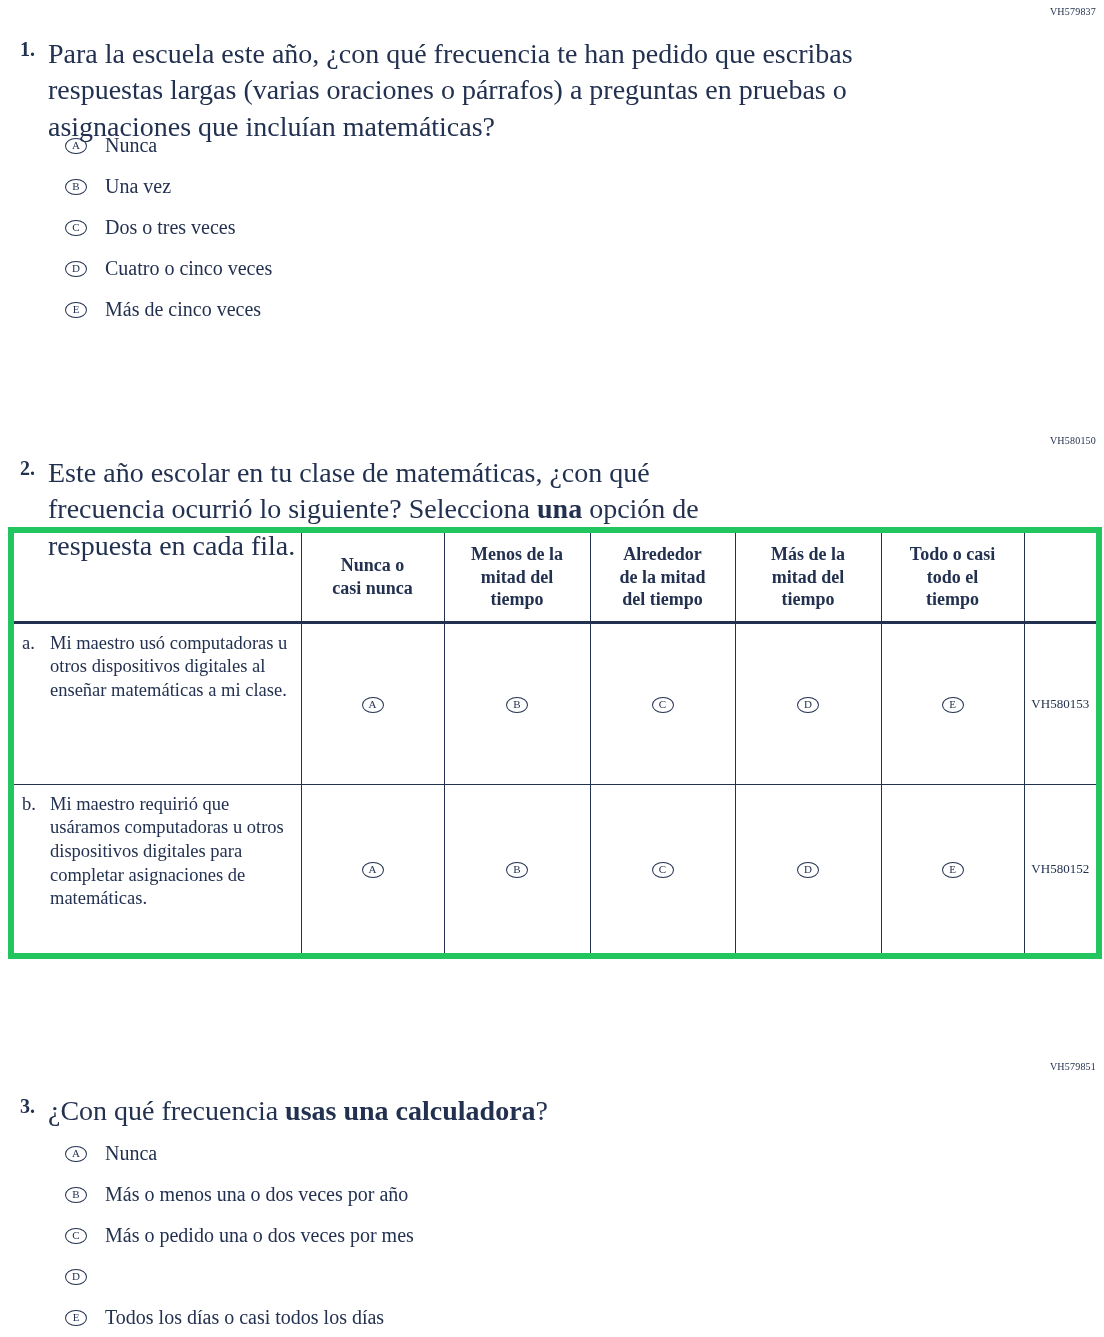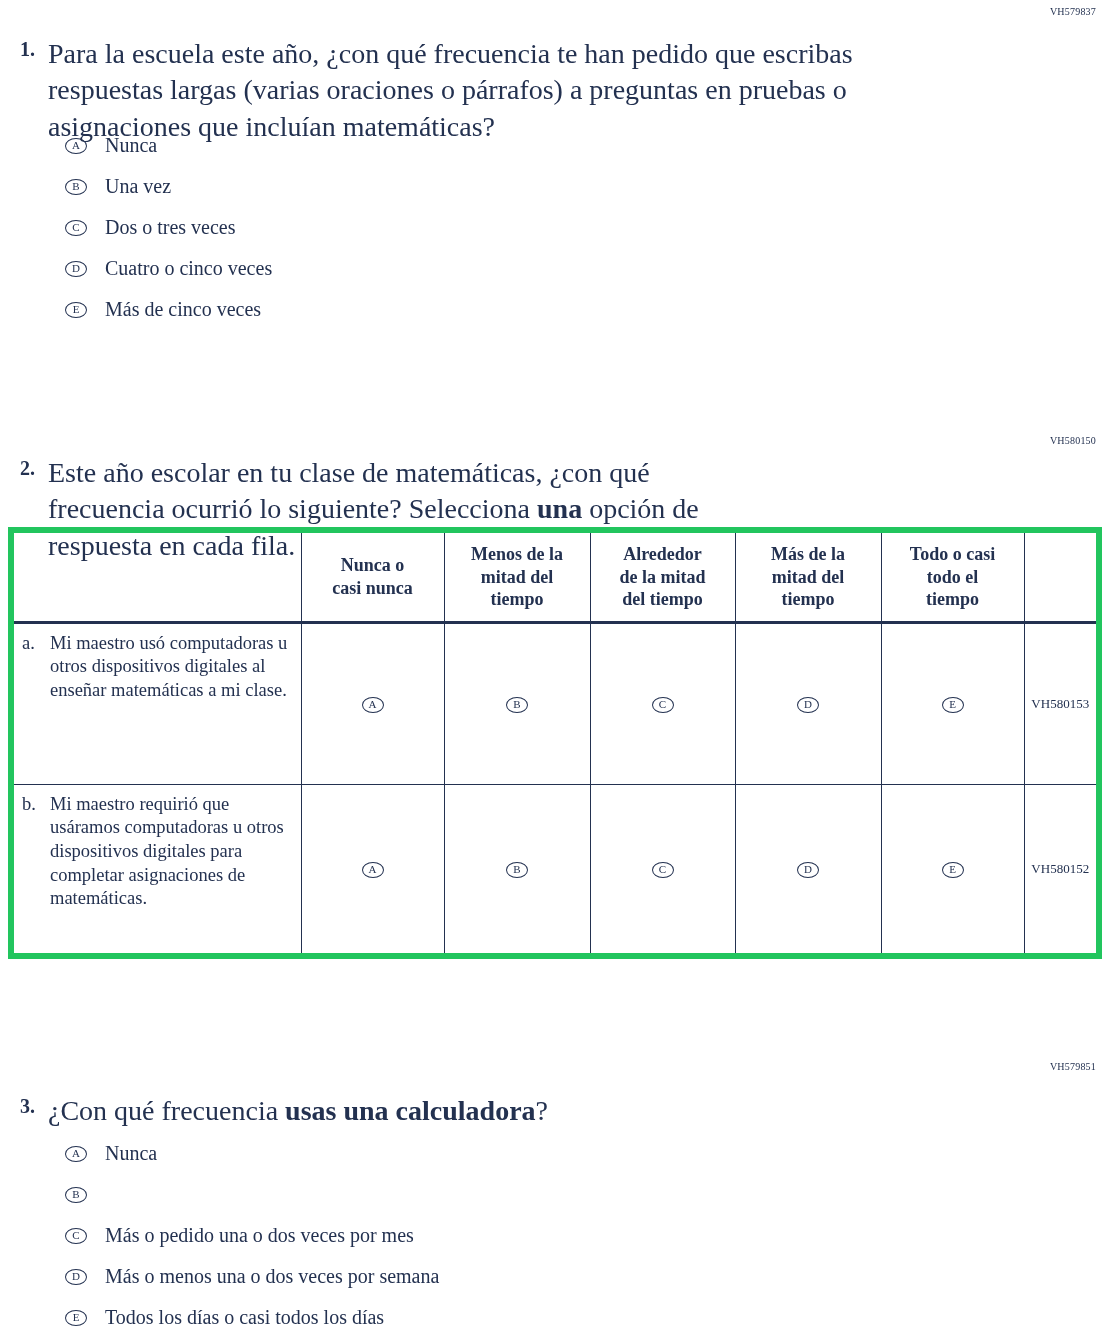--- a/index.html
+++ b/index.html
@@ -177,28 +177,28 @@
     <div class="qtext"><span>¿Con qué frecuencia </span><span class="b">usas una calculadora</span><span>?</span></div>
   </div>
 
   <div class="options" style="left:65px; top:1141px;">
     <div class="opt">
       <span class="bubble">A</span>
       <span class="opt-label">Nunca</span>
     </div>
     <div class="opt">
       <span class="bubble">B</span>
+      <span class="opt-label">Más o menos una o dos veces por año</span>
     </div>
     <div class="opt">
       <span class="bubble">C</span>
       <span class="opt-label">Más o pedido una o dos veces por mes</span>
     </div>
     <div class="opt">
       <span class="bubble">D</span>
-      <span class="opt-label">Más o menos una o dos veces por semana</span>
     </div>
     <div class="opt">
       <span class="bubble">E</span>
       <span class="opt-label">Todos los días o casi todos los días</span>
     </div>
   </div>
 
 </div>
 
 </body></html>

